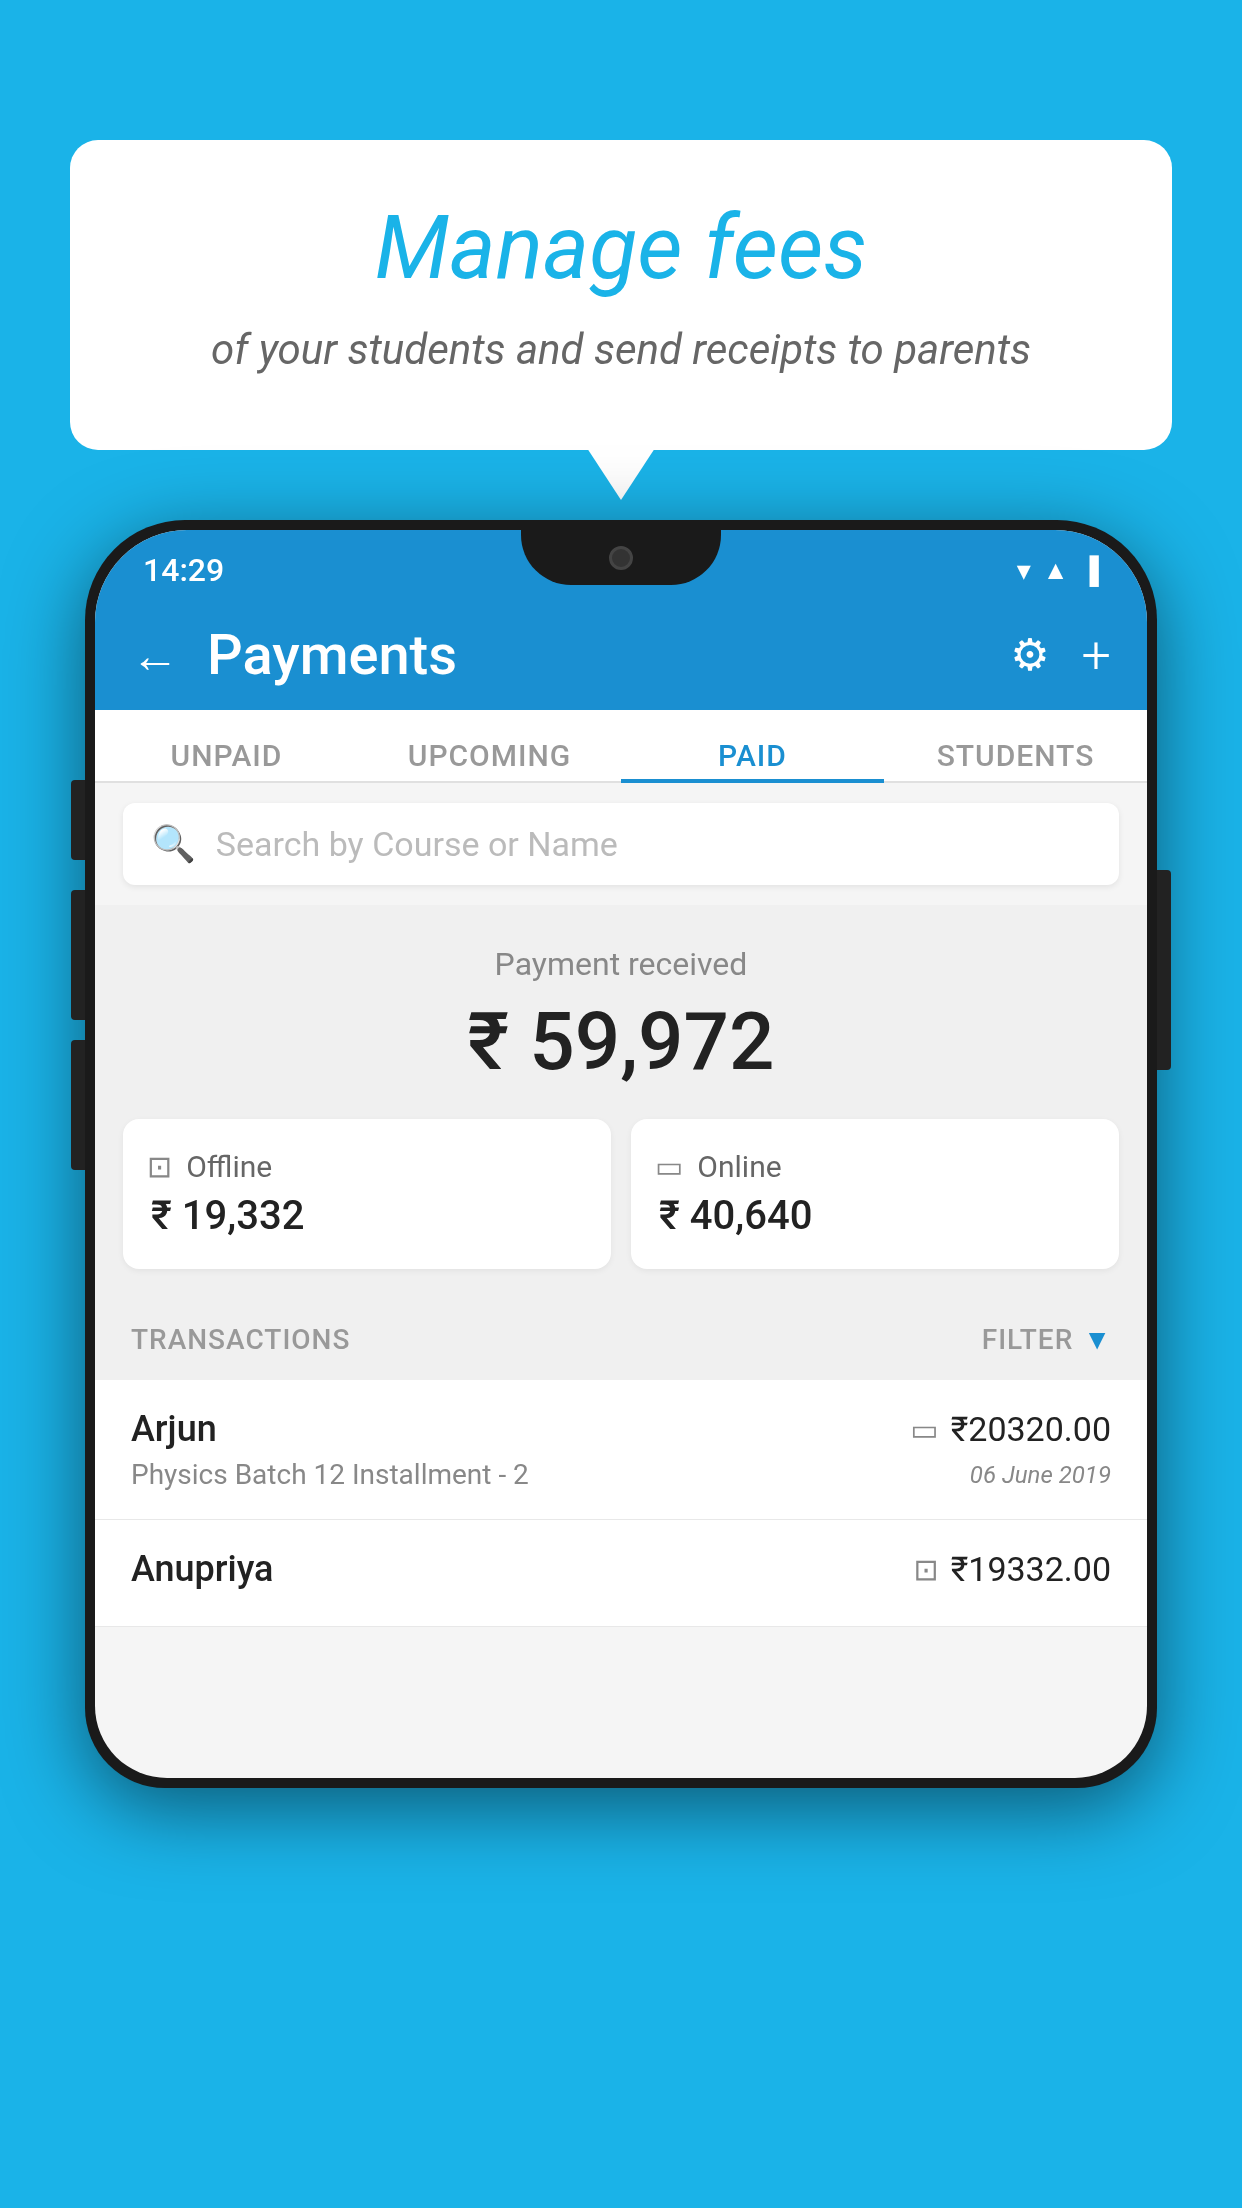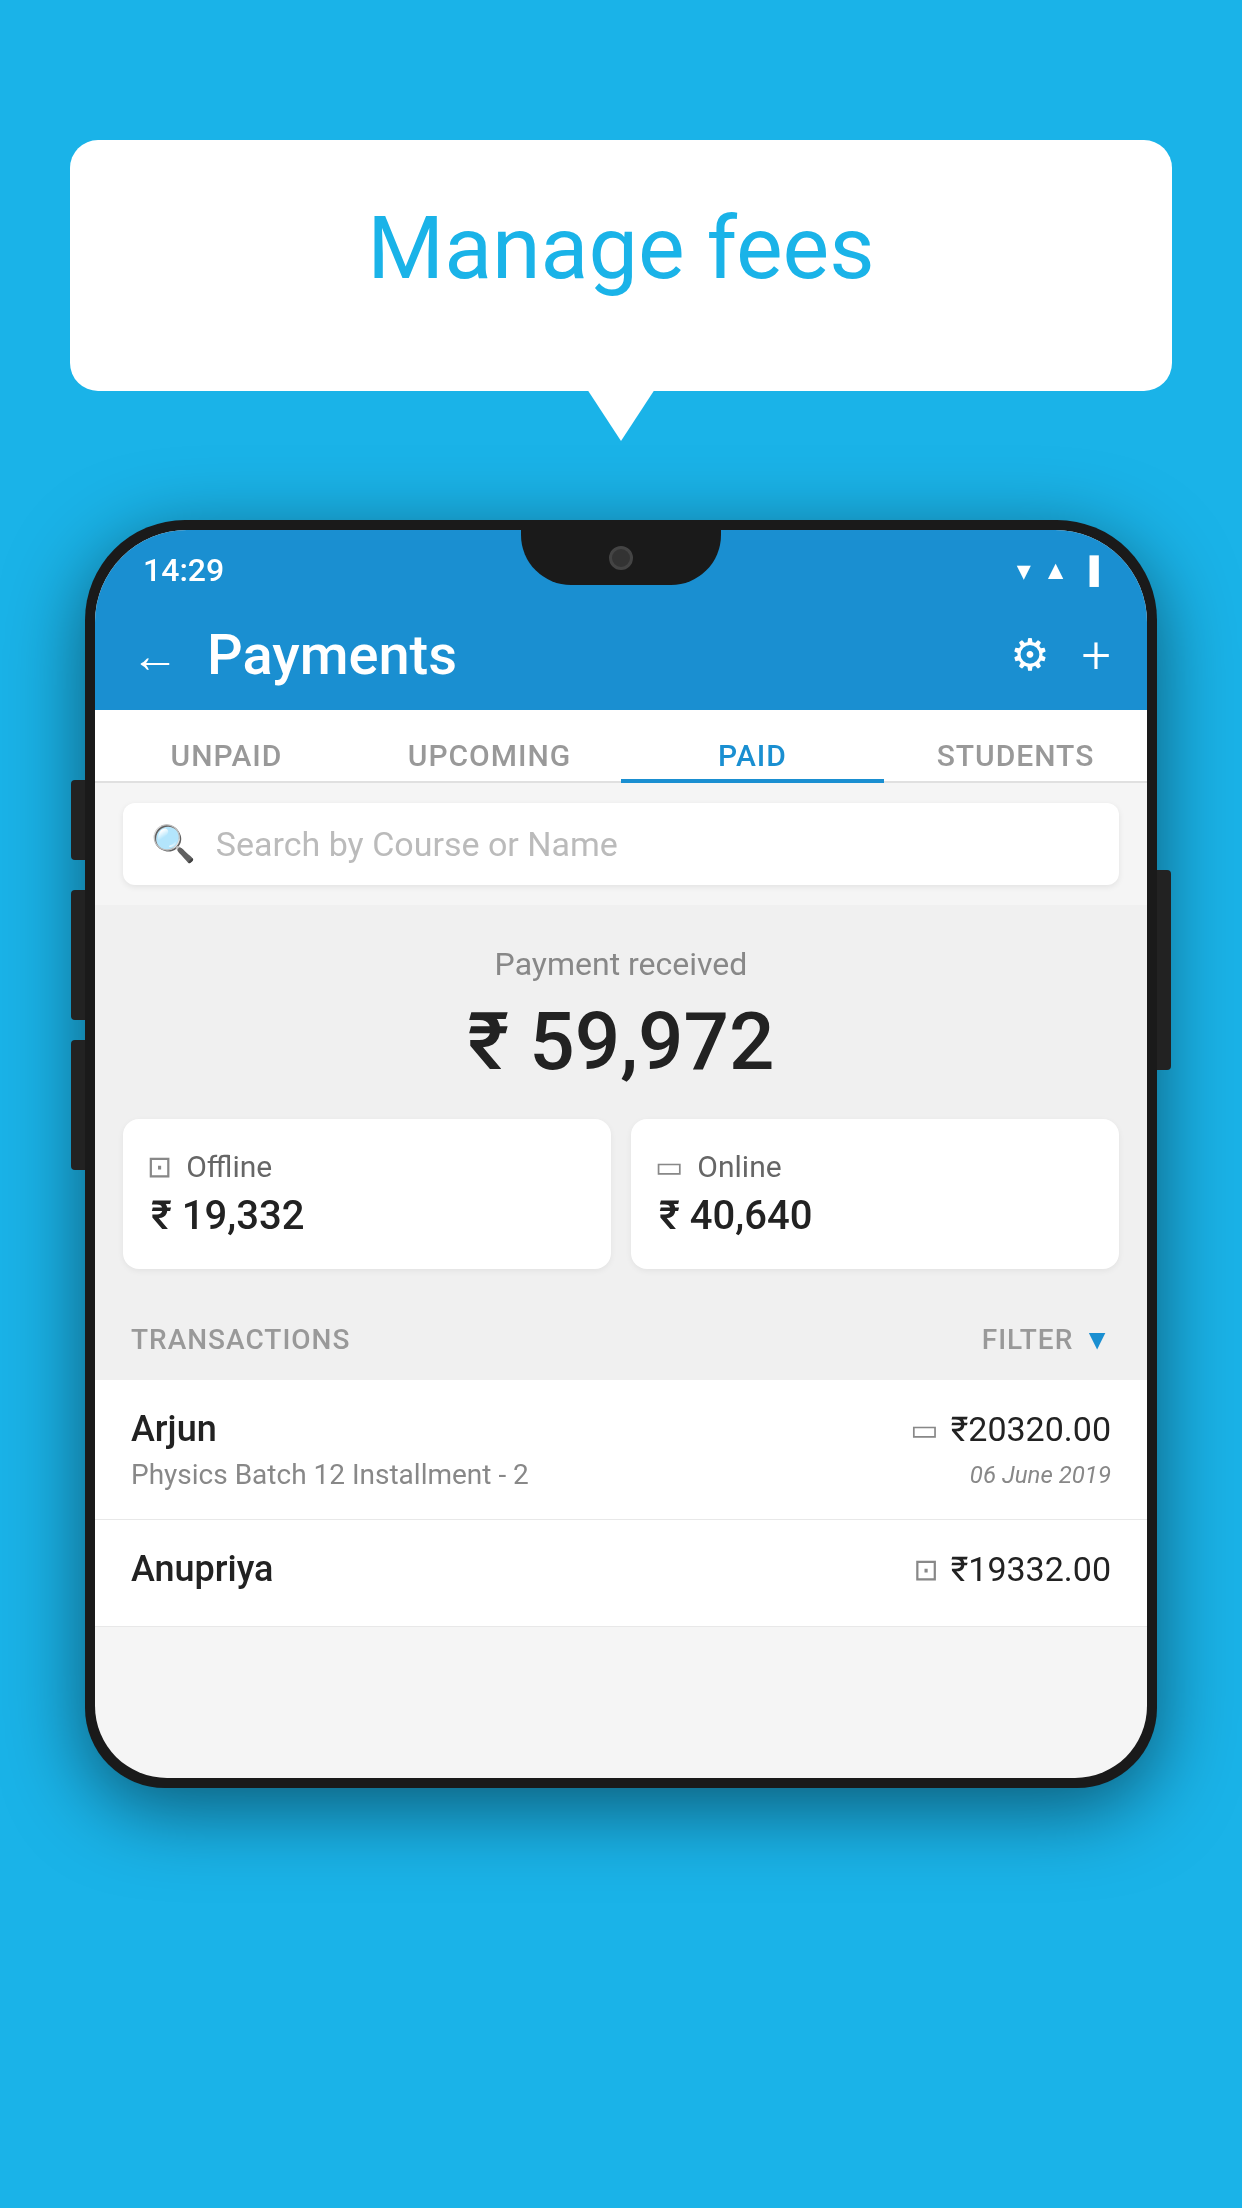--- a/index.html
+++ b/index.html
@@ -15,20 +15,21 @@
 
     
     .speech-bubble-container {
       position: absolute;
       top: 140px;
       left: 70px;
       right: 70px;
       display: flex;
       flex-direction: column;
       align-items: flex-start;
+      font-style: italic;
     }
 
     .speech-bubble {
       background: white;
       border-radius: 28px;
       padding: 60px 80px 70px;
       width: 100%;
       text-align: center;
       position: relative;
     }
@@ -404,20 +405,21 @@
       background: #222;
       border-radius: 0 4px 4px 0;
     }
   </style>
 </head>
 <body>
 
 <div class="speech-bubble-container">
   <div class="speech-bubble">
     <div class="bubble-title">Manage fees</div>
+    <div class="bubble-subtitle">of your students and send receipts to parents</div>
   </div>
 </div>
 
 <div class="phone-container">
   <div class="phone-frame">
 
     <div class="side-btn-left"></div>
     <div class="side-btn-left2"></div>
     <div class="side-btn-left3"></div>
     <div class="side-btn-right"></div>

